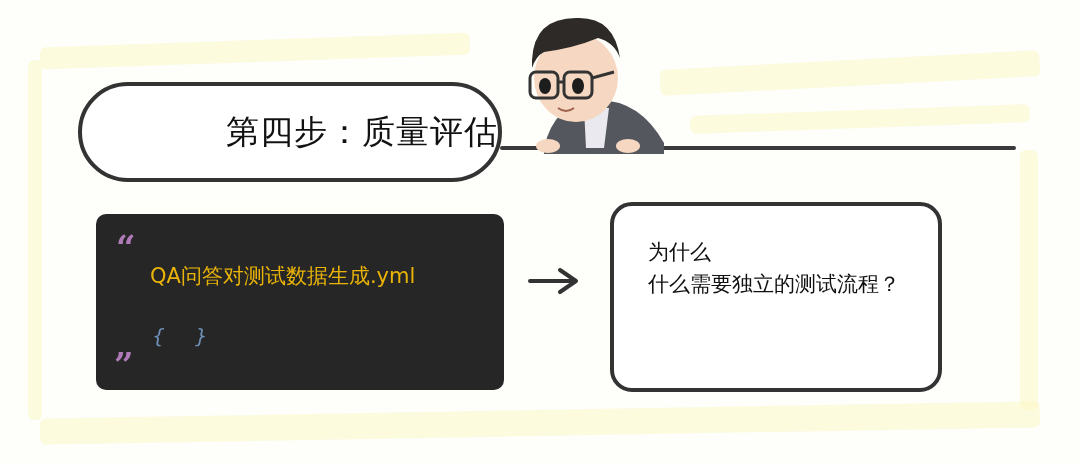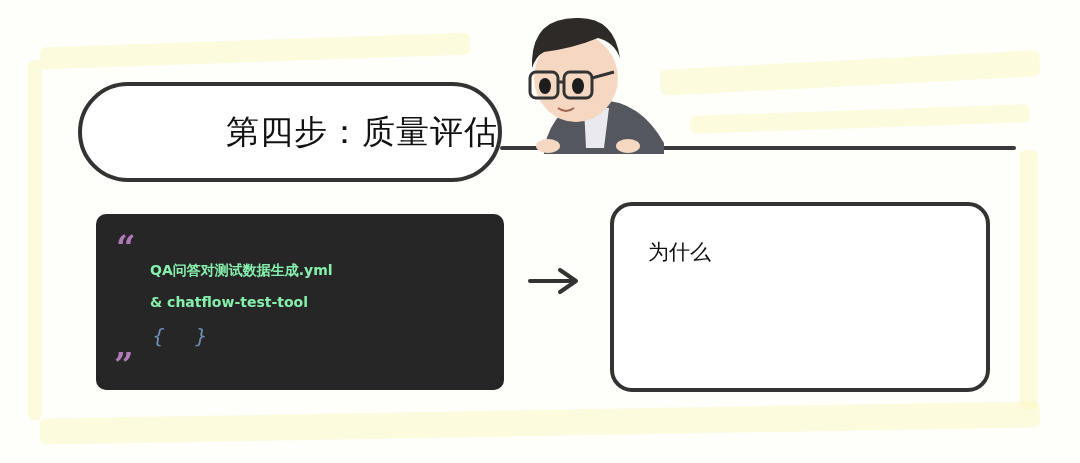--- a/index.html
+++ b/index.html
@@ -4,25 +4,25 @@
 <style>
   html,body{margin:0;padding:0;}
   body{width:1080px;height:463px;position:relative;overflow:hidden;background:#fefefb;font-family:"DejaVu Sans","Liberation Sans",sans-serif;}
   .hl{position:absolute;background:#fbf8c6;opacity:.55;border-radius:6px;}
   .pill{position:absolute;left:78px;top:82px;width:424px;height:100px;border:4px solid #333;border-radius:52px;background:#fff;box-sizing:border-box;display:flex;align-items:center;padding-left:62px;justify-content:flex-end;}
   .pill span{font-size:33px;color:#111;letter-spacing:1px;}
   .divider{position:absolute;left:500px;top:146px;width:516px;height:4px;background:#3a3a3a;border-radius:2px;}
   .avatar{position:absolute;left:514px;top:8px;width:160px;height:146px;}
   .code{position:absolute;left:96px;top:214px;width:408px;height:176px;background:#262626;border-radius:10px;box-sizing:border-box;}
   .q{position:absolute;font-family:"DejaVu Serif",serif;font-weight:bold;font-size:34px;line-height:1;}
-  .code .l1,.code .l2{position:absolute;left:54px;color:#86efac;font-size:14px;font-weight:bold;}
+  .code .l1,.code .l2{position:absolute;left:54px;color:#eab308;font-size:21px;font-weight:normal;}
   .code .l1{top:48px;} .code .l2{top:80px;}
   .braces{position:absolute;left:56px;top:110px;color:#6d8fb5;font-size:20px;font-style:italic;letter-spacing:12px;}
   .arrow{position:absolute;left:528px;top:266px;width:52px;height:30px;}
-  .box{position:absolute;left:610px;top:202px;width:380px;height:190px;border:4px solid #333;border-radius:22px;background:#fff;box-sizing:border-box;padding:30px 0 0 34px;}
+  .box{position:absolute;left:610px;top:202px;width:332px;height:190px;border:4px solid #333;border-radius:22px;background:#fff;box-sizing:border-box;padding:30px 0 0 34px;}
   .box div{font-size:21px;color:#111;line-height:32px;}
 </style>
 </head>
 <body>
 
 <div class="hl" style="left:40px;top:40px;width:430px;height:22px;transform:rotate(-2deg);"></div>
 <div class="hl" style="left:660px;top:60px;width:380px;height:26px;transform:rotate(-3deg);"></div>
 <div class="hl" style="left:690px;top:110px;width:340px;height:18px;transform:rotate(-2deg);"></div>
 <div class="hl" style="left:40px;top:410px;width:1000px;height:26px;transform:rotate(-1deg);"></div>
 <div class="hl" style="left:1020px;top:150px;width:18px;height:260px;"></div>
@@ -46,25 +46,25 @@
   <ellipse cx="31" cy="78" rx="6" ry="8" fill="#1d1d1d"></ellipse>
   <ellipse cx="64" cy="78" rx="6" ry="8" fill="#1d1d1d"></ellipse>
   <path d="M44 100 Q52 106 60 100" stroke="#a0604a" stroke-width="2" fill="none"></path>
   <ellipse cx="34" cy="138" rx="12" ry="7" fill="#f6d8c2"></ellipse>
   <ellipse cx="114" cy="138" rx="12" ry="7" fill="#f6d8c2"></ellipse>
 </svg>
 
 <div class="code">
   <span class="q" style="left:20px;top:16px;color:#b07ab8;">“</span>
   <span class="l1">QA问答对测试数据生成.yml</span>
-  <span class="l2">&amp; chatflow-test-tool</span>
   <span class="braces">{ }</span>
   <span class="q" style="left:18px;top:134px;color:#b07ab8;">”</span>
 </div>
 
 <svg class="arrow" viewBox="0 0 52 30">
   <line x1="2" y1="15" x2="46" y2="15" stroke="#333" stroke-width="4" stroke-linecap="round"></line>
   <polyline points="32,4 48,15 32,26" fill="none" stroke="#333" stroke-width="4" stroke-linecap="round" stroke-linejoin="round"></polyline>
 </svg>
 
 <div class="box">
   <div>为什么</div>
+  <div>什么需要独立的测试流程？</div>
 </div>
 
 </body></html>

